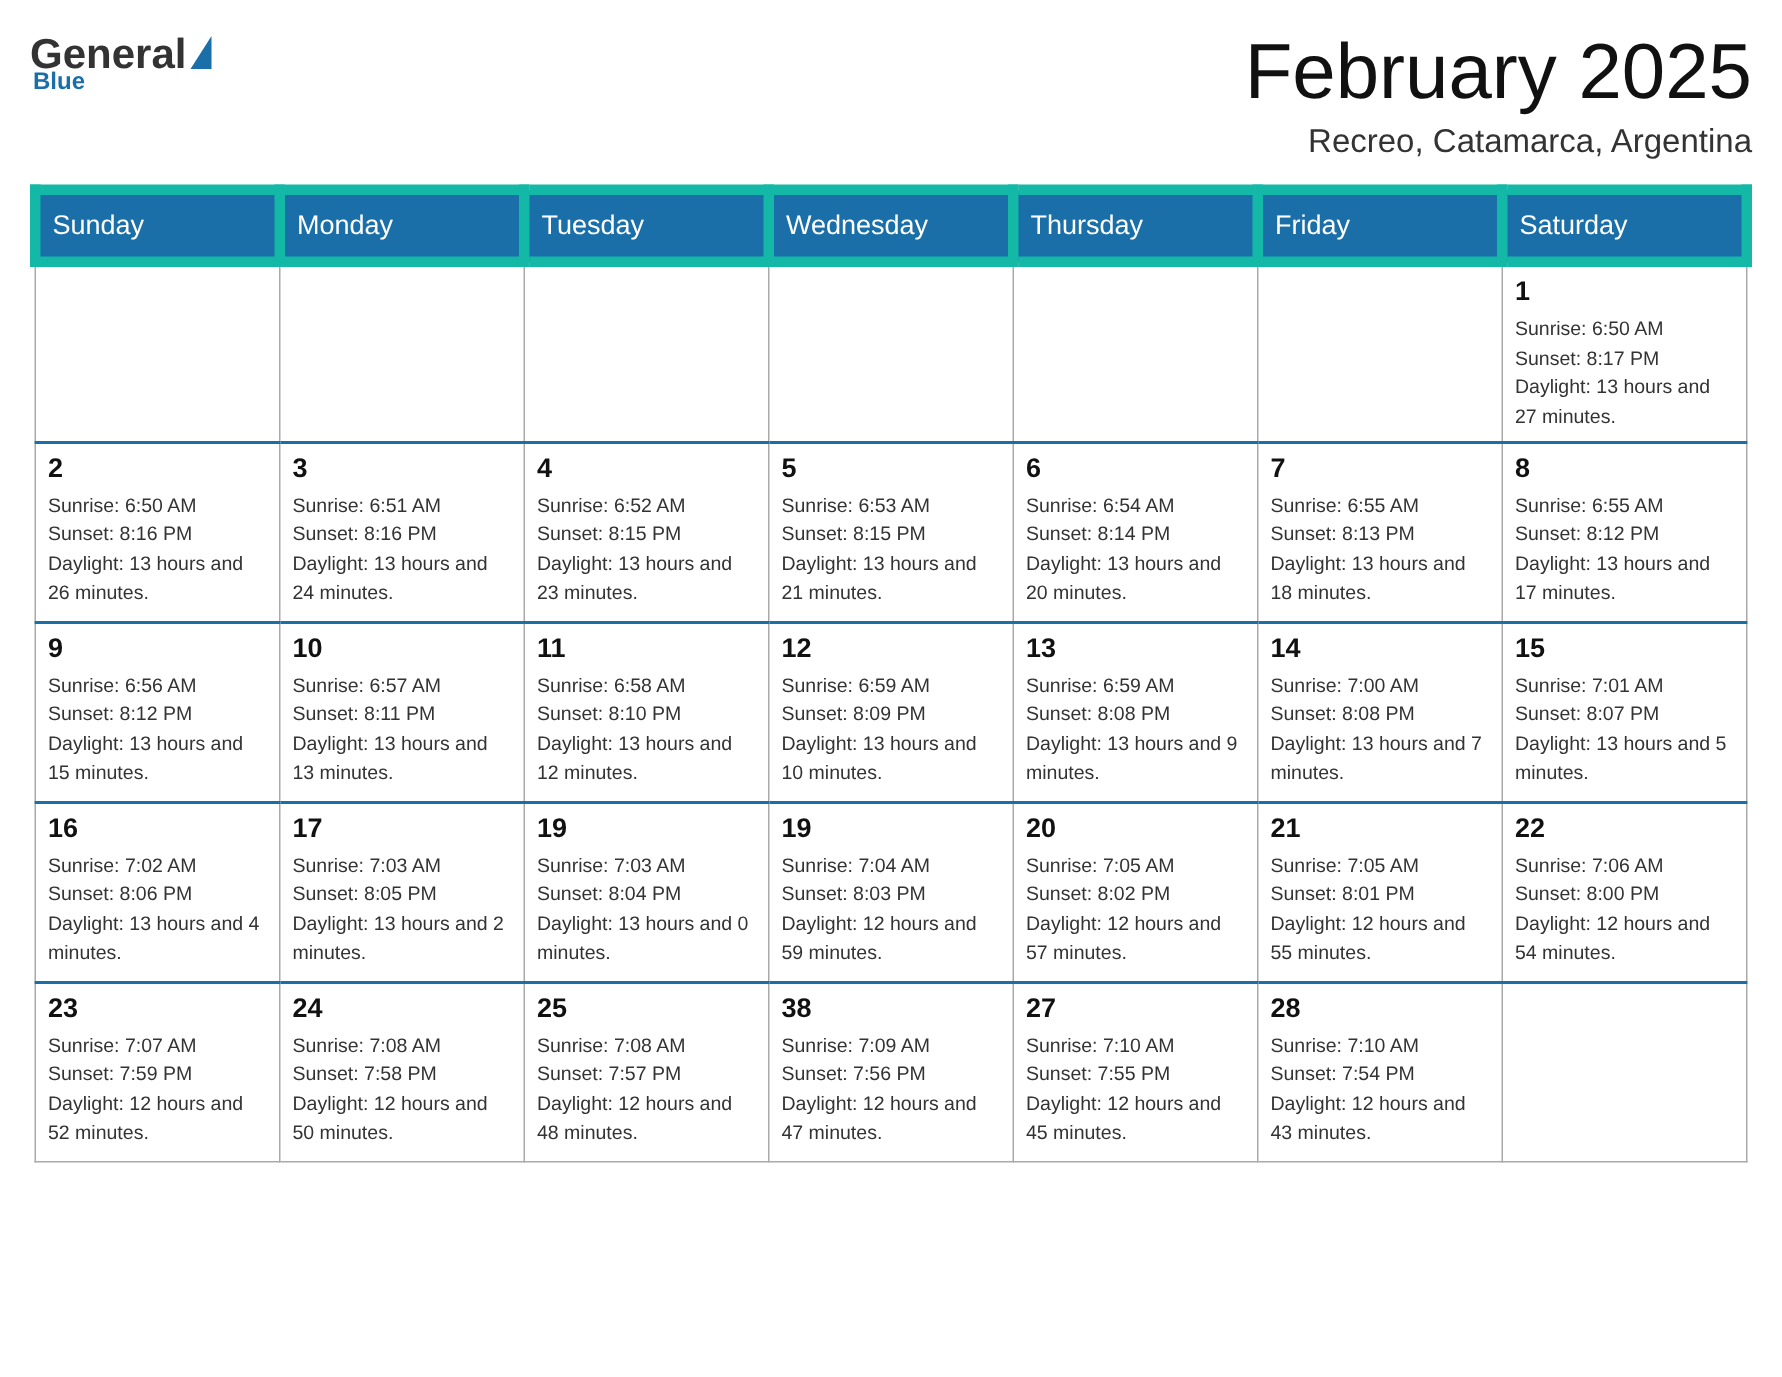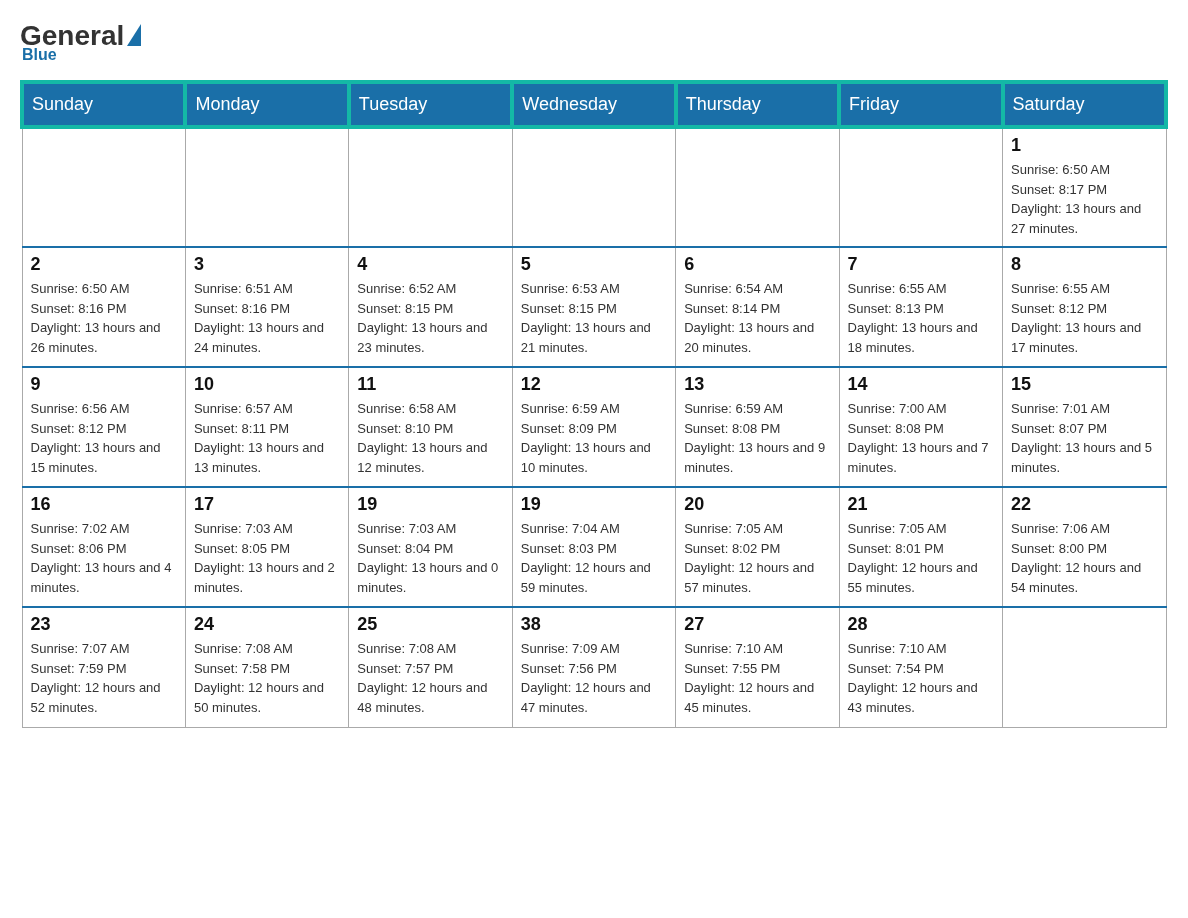--- a/index.html
+++ b/index.html
@@ -40,21 +40,21 @@
       border-collapse: collapse;
       border: 1px solid #aaa;
     }
     .calendar th {
       background-color: #1a6fa8;
       color: #fff;
       padding: 10px 8px;
       font-size: 18px;
       font-weight: normal;
       text-align: left;
-      border: 4px solid #14b8a6;
+      border: 7px solid #14b8a6;
       margin-top: 12px;
     }
     .calendar td {
       vertical-align: top;
       border: 1px solid #aaa;
       padding: 6px 8px;
       width: 14.28%;
       height: 120px;
       font-size: 13px;
       color: #333;
@@ -86,20 +86,24 @@
   <div style="display:flex; align-items:flex-start;text-align:center;">
     <div style="display:flex; flex-direction:column; align-items:flex-start;">
       <div style="display:flex; align-items:center;">
         <span style="font-size:28px; font-weight:bold; color:#333;">General</span>
         <div style="width:0;height:0;border-left:14px solid transparent;border-bottom:22px solid #1a6fa8;margin-left:3px;margin-top:-2px;"></div>
       </div>
       <span style="font-size:16px; font-weight:bold; color:#1a6fa8; margin-top:-6px; margin-left:2px;">Blue</span>
     </div>
   </div>
 </div>
+  <div class="title-section">
+    <div class="month-title">February 2025</div>
+    <div class="location-title">Recreo, Catamarca, Argentina</div>
+  </div>
 </div>
 
 <table class="calendar">
   <thead>
     <tr>
       <th>Sunday</th>
       <th>Monday</th>
       <th>Tuesday</th>
       <th>Wednesday</th>
       <th>Thursday</th>

